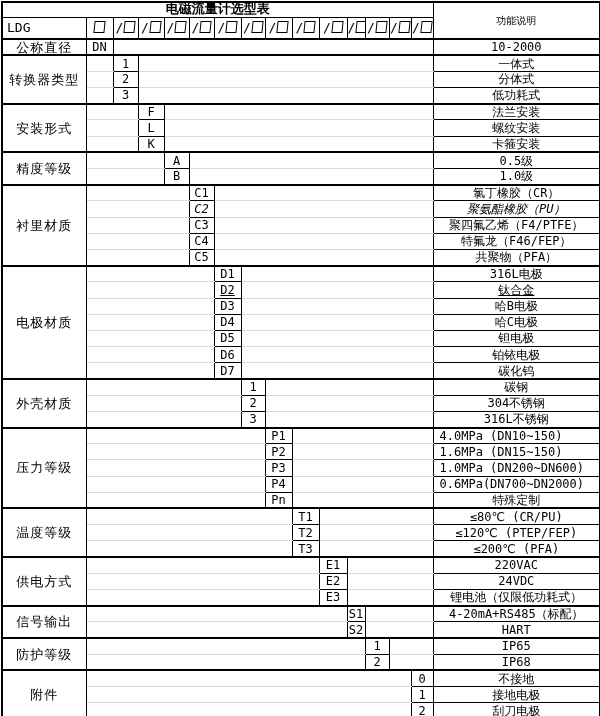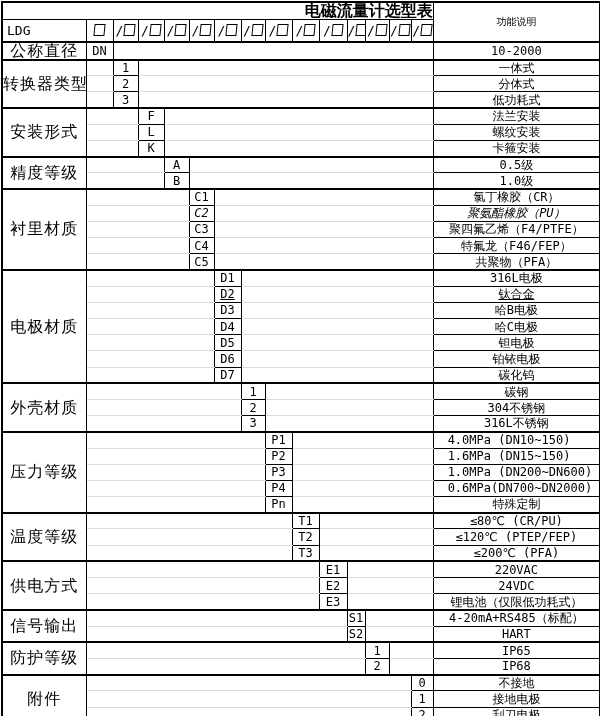--- a/index.html
+++ b/index.html
@@ -1,34 +1,34 @@
 <!DOCTYPE html>
 <html><head>
 <meta charset="utf-8">
 <style>
   html,body{margin:0;padding:0;background:#fff;}
   .page{width:600px;height:716px;background:#fff;overflow:hidden;box-sizing:border-box;padding:1px 0 0 1px;}
   table{border-collapse:collapse;table-layout:fixed;width:597px;border:2px solid #000;}
   td{padding:0;margin:0;vertical-align:middle;text-align:center;overflow:hidden;white-space:nowrap;
      font-family:"DejaVu Sans Mono","DejaVu Sans","Liberation Sans",sans-serif;
      font-size:12px;color:#000;line-height:1;}
-  .title-cell{font-size:16px;font-weight:bold;border-bottom:1px solid #000;
-     font-family:Liberation Serif, serif;text-align:right;}
+  .title-cell{font-size:13px;font-weight:bold;border-bottom:1px solid #000;
+     font-family:Liberation Mono, monospace;}
   .fn-header{border-left:1px solid #000;border-bottom:2px solid #000;font-size:10px;
      font-family:"DejaVu Sans","Liberation Sans",sans-serif;}
   .code-row td{border:1px solid #000;border-bottom:2px solid #000;}
   .code-row .lbl-ldg{text-align:left;padding-left:4px;font-size:13px;}
   .sq{display:inline-block;width:9px;height:10px;border:1px solid #000;vertical-align:-1px;
       transform:skewX(-6deg);background:#fff;}
   .slash{font-size:13px;padding-right:1px;}
-  .lbl{border:1px solid #000;font-size:16px;letter-spacing:1px;
+  .lbl{border:1px solid #000;font-size:13px;letter-spacing:1px;
      font-family:"DejaVu Sans","Liberation Sans",sans-serif;}
   .code{border:1px solid #000;font-size:12px;}
   .desc{border:1px solid #000;}
-  .desc.left{text-align:left;padding-left:14px;}
+  .desc.left{text-align:left;padding-left:6px;}
   .fill{border:none;}
   .fill.fb{border-bottom:1px solid #dcdcdc;}
   tr.block-start td{border-top:2px solid #000;}
 </style>
 </head>
 <body>
 
 <div class="page">
   <table>
     <colgroup>

